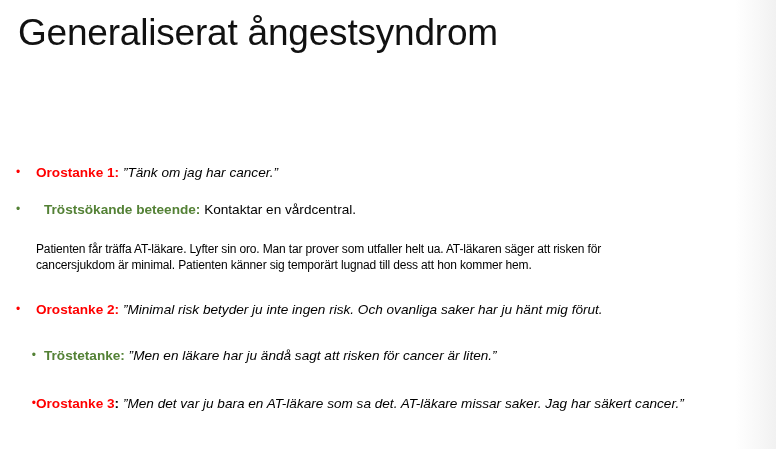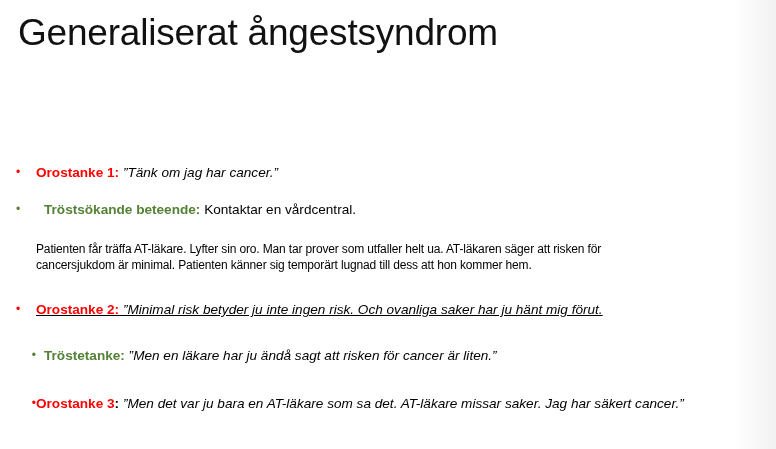--- a/index.html
+++ b/index.html
@@ -90,21 +90,21 @@
 
   <div class="row" style="top:201px;">
     <span class="bullet green">•</span><span class="lbl-green">Tröstsökande beteende:</span><span> Kontaktar en vårdcentral.</span>
   </div>
 
   <div class="para">
     <span>Patienten får träffa AT-läkare. Lyfter sin oro. Man tar prover som utfaller helt ua. AT-läkaren säger att risken för</span>
     <span>cancersjukdom är minimal. Patienten känner sig temporärt lugnad till dess att hon kommer hem.</span>
   </div>
 
-  <div class="row" style="top:301px;text-decoration:underline;">
+  <div class="row" style="top:301px;">
     <span class="bullet red">•</span><span class="lbl-red">Orostanke 2:</span><span class="quote"> ”Minimal risk betyder ju inte ingen risk. Och ovanliga saker har ju hänt mig förut.</span>
   </div>
 
   <div class="row" style="top:347px;text-align:right;">
     <span class="bullet green">•</span><span class="lbl-green">Tröstetanke:</span><span class="quote"> ”Men en läkare har ju ändå sagt att risken för cancer är liten.”</span>
   </div>
 
   <div class="row" style="top:395px;text-align:right;">
     <span class="bullet red">•</span><span class="lbl-red">Orostanke 3</span><span style="font-weight:700;">:</span><span class="quote"> ”Men det var ju bara en AT-läkare som sa det. AT-läkare missar saker. Jag har säkert cancer.”</span>
   </div>

